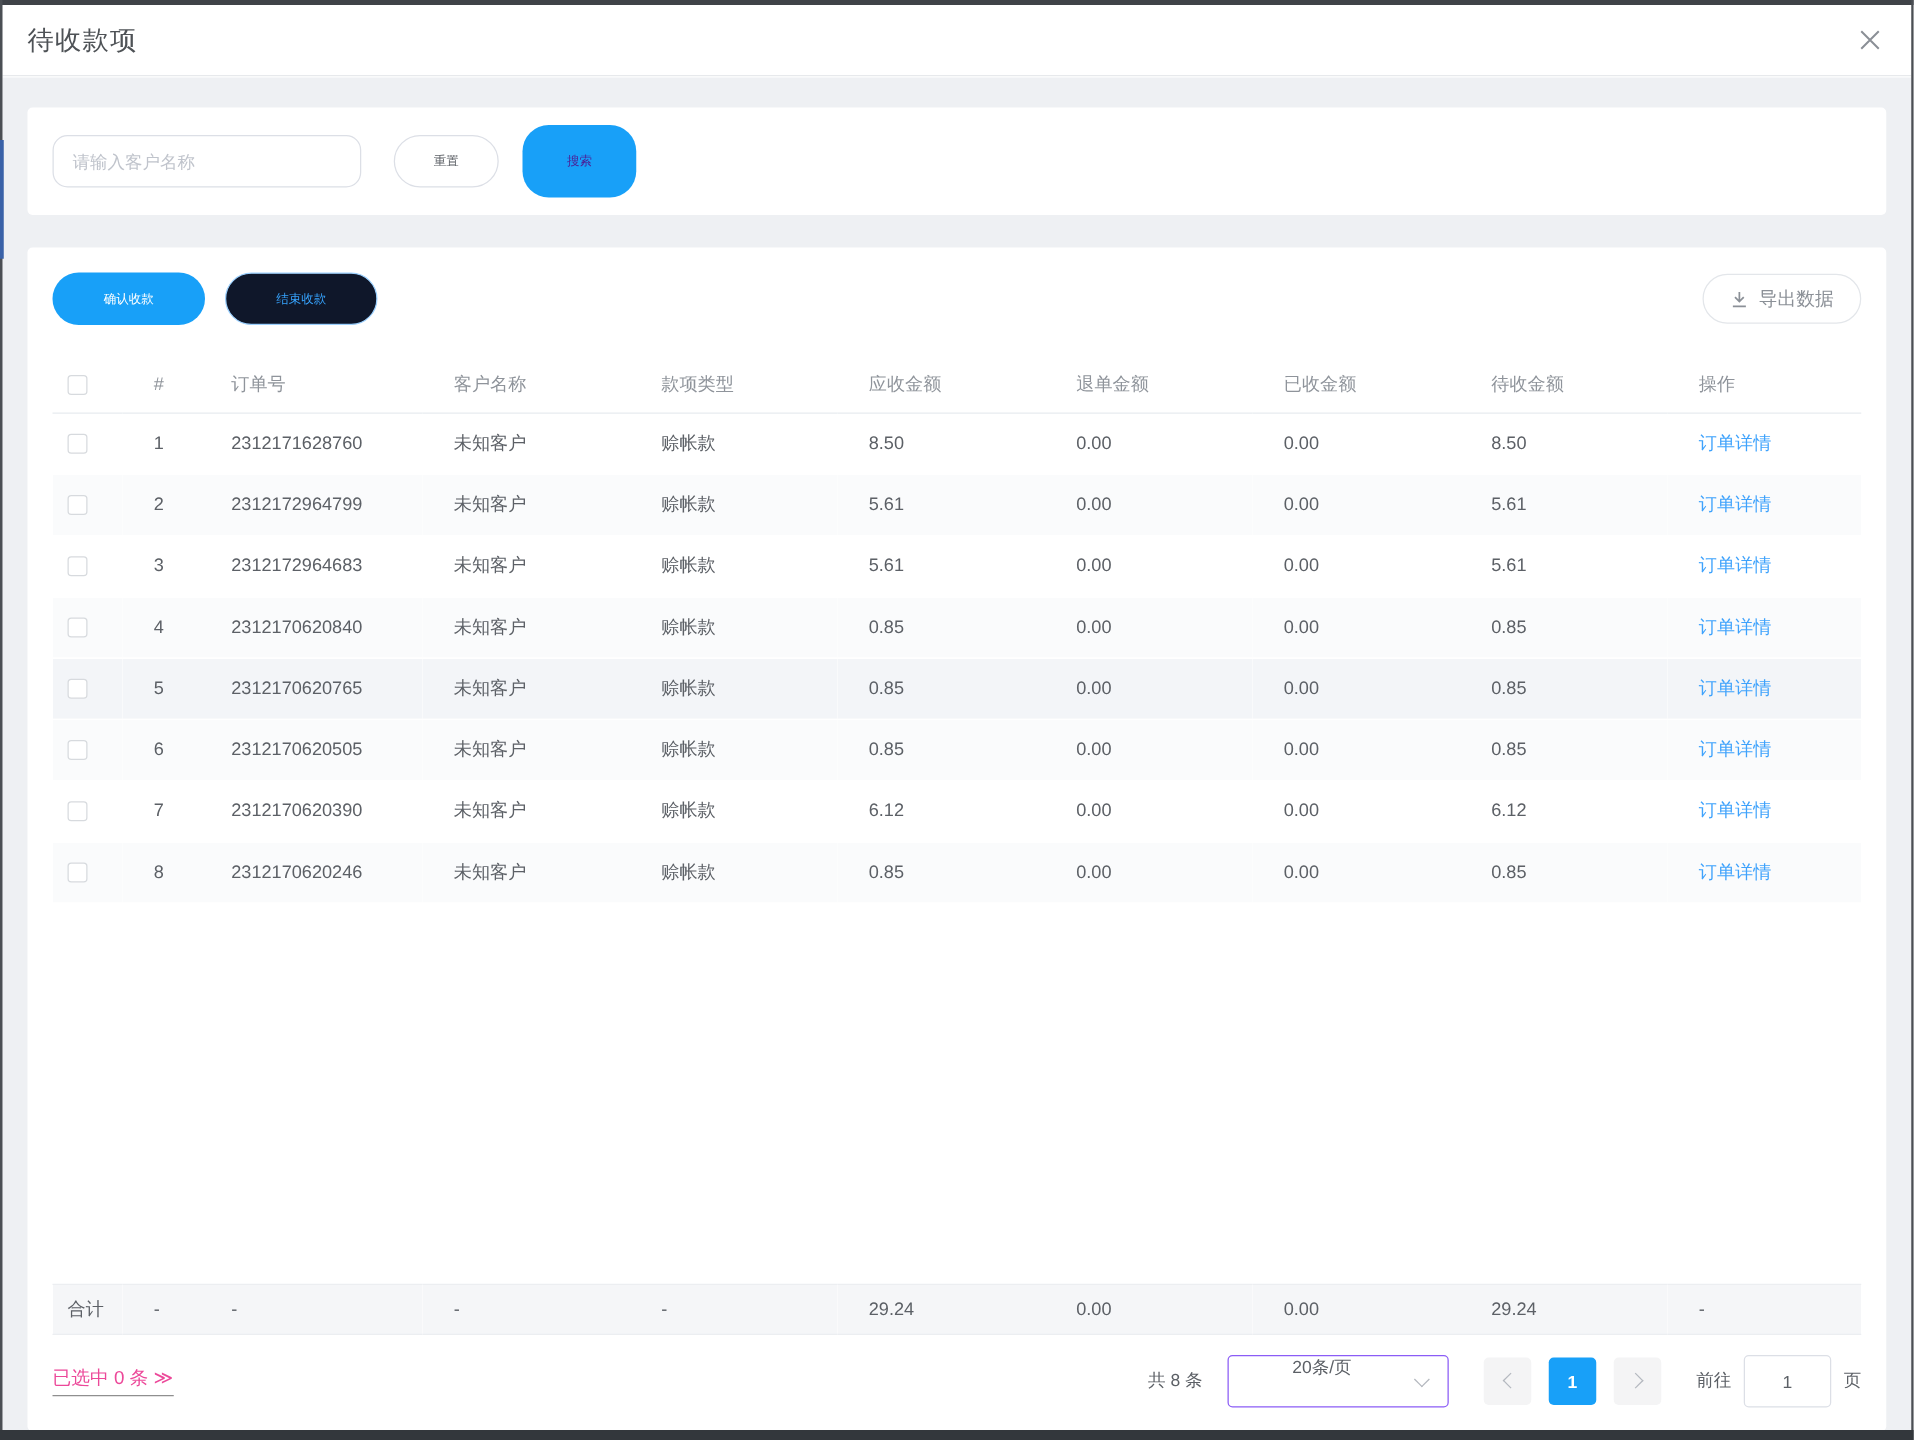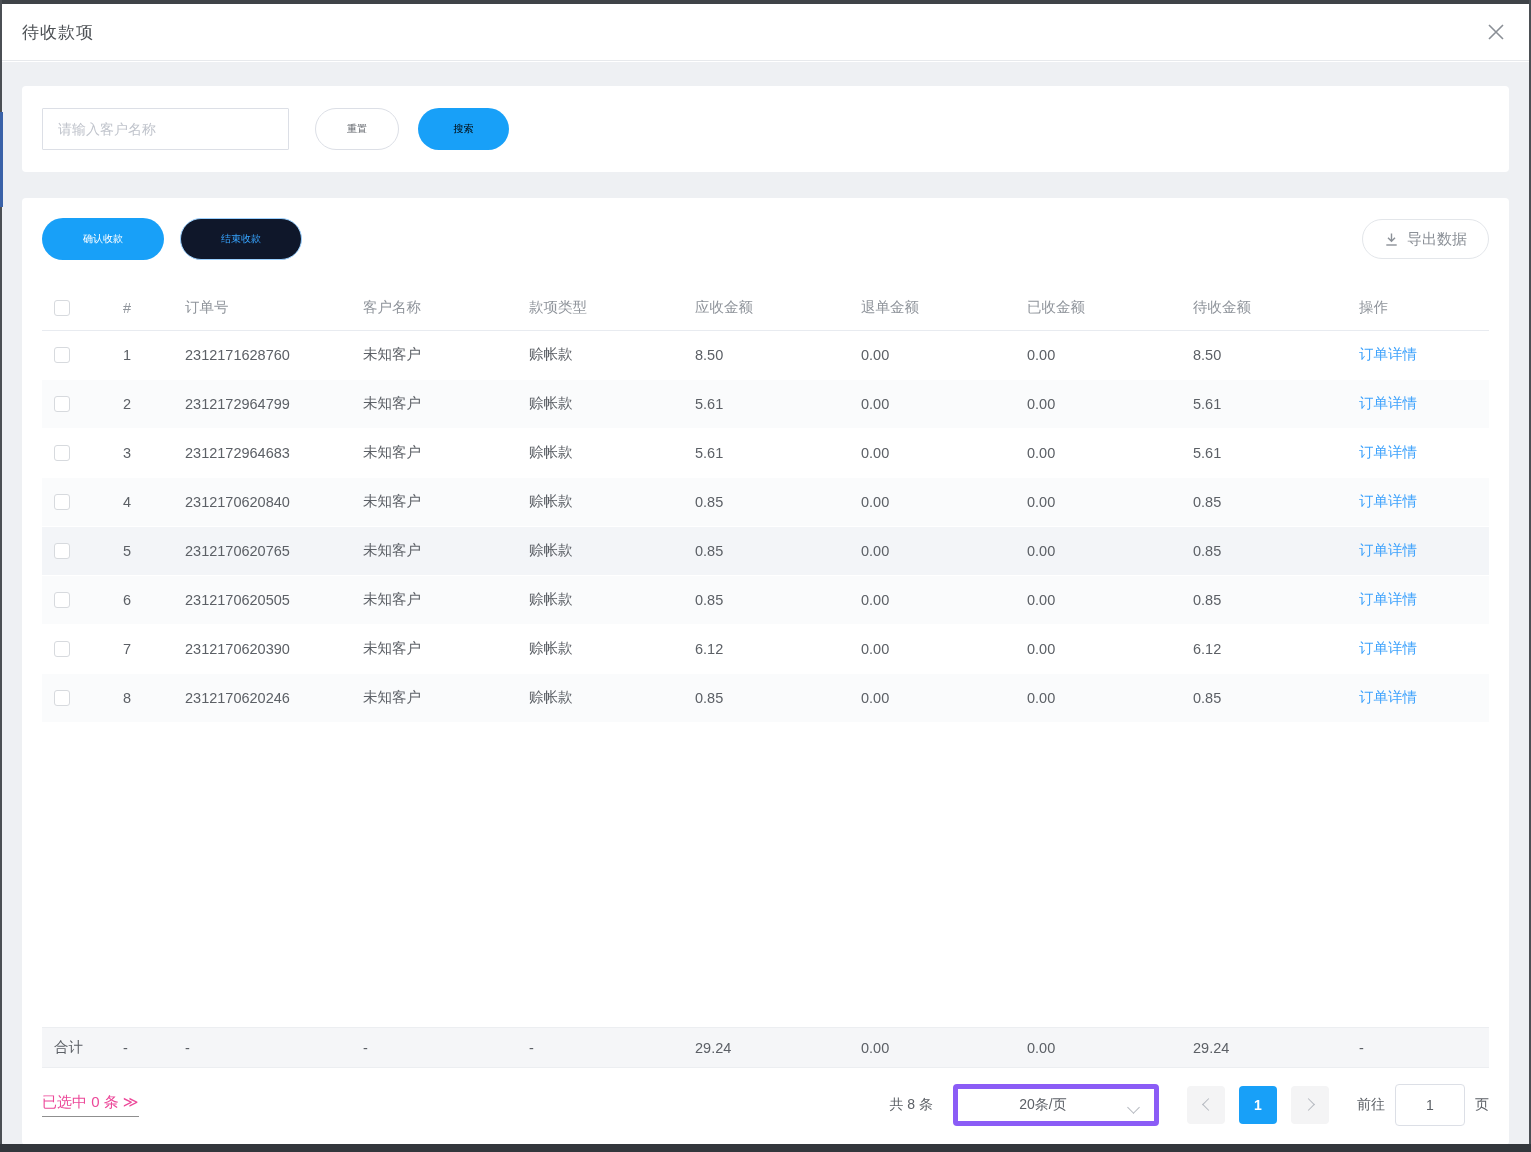--- a/index.html
+++ b/index.html
@@ -16,35 +16,35 @@
   
   .edge-top{position:absolute;top:0;left:0;width:100%;height:4px;background:var(--color-dark-edge);z-index:10;}
   .edge-bottom{position:absolute;bottom:0;left:0;width:100%;height:8px;background:#33373c;z-index:10;}
   .edge-left,.edge-right{position:absolute;top:0;width:2px;height:100%;background:#4b4f54;z-index:10;}
   .edge-left{left:0;} .edge-right{right:0;}
   .left-notch{position:absolute;left:0;top:112px;width:3px;height:95px;background:#3a62a8;z-index:11;}
 
   
   .titlebar{position:absolute;top:4px;left:2px;right:2px;height:57px;background:#fff;
     display:flex;align-items:center;padding:0 20px;border-bottom:1px solid #e7e9ec;}
-  .dialog-title{font-size:17px;color:#4e5256;letter-spacing:1px;text-align:right;}
+  .dialog-title{font-size:21px;color:#4e5256;letter-spacing:1px;text-align:right;}
   .close-btn{margin-left:auto;width:26px;height:26px;display:flex;align-items:center;justify-content:center;cursor:pointer;color:#8a8f96;}
 
   
   .dlg-body{position:absolute;top:62px;left:2px;right:2px;height:1082px;background:var(--color-body-bg);
     padding:24px 20px 0 20px;}
   .card{background:#fff;border-radius:4px;}
   .search-card{height:86px;display:flex;align-items:center;padding:0 20px;margin-bottom:26px;}
-  .search-input{width:247px;height:42px;border:1px solid #dcdfe6;border-radius:1px;padding:0 15px;
+  .search-input{width:247px;height:42px;border:1px solid #dcdfe6;border-radius:12px;padding:0 15px;
     font-size:14px;color:#5c6066;outline:none;font-family:inherit;}
   .search-input::placeholder{color:#c0c4cc;}
   .btn{display:inline-flex;align-items:center;justify-content:center;border-radius:21px;cursor:pointer;
     font-size:10px;font-family:inherit;border:none;}
   .btn-reset{width:84px;height:42px;background:#fff;border:1px solid #dcdfe6;color:#5c6066;margin-left:26px;}
-  .btn-search{width:91px;height:42px;background:var(--color-primary);color:#000000;margin-left:19px;}
+  .btn-search{width:91px;height:58px;background:var(--color-primary);color:#4c1d95;margin-left:19px;}
 
   .table-card{height:947px;display:flex;flex-direction:column;padding:20px 20px 0 20px;}
   .toolbar{display:flex;align-items:center;height:42px;margin-bottom:26px;flex:none;justify-content:flex-end;}
   .btn-confirm{width:122px;height:42px;background:var(--color-primary);color:#fff;}
   .btn-finish{width:122px;height:42px;background:#0f172a;border:1px solid #9bd0fe;color:#36a2fc;margin-left:16px;}
   .annotation{margin-left:62px;font-size:31px;color:var(--color-red);font-weight:500;letter-spacing:1px;white-space:nowrap;}
   .btn-export{margin-left:auto;height:40px;padding:0 21px;background:#fff;border:1px solid #e3e6ea;
     color:#8b9097;border-radius:20px;font-size:15px;gap:8px;}
   .btn-export svg{display:block;}
 
@@ -65,22 +65,22 @@
   .spacer{flex:1;}
 
   .summary-table{flex:none;}
   .summary-table td{height:40px;background:#f5f6f8;color:#5c6066;border-top:1px solid #eceef1;border-bottom:1px solid #eceef1;}
 
   
   .pager{flex:none;height:77px;display:flex;align-items:center;padding:10px 0 14px 0;}
   .selected-link{font-size:15px;color:#ec4899;border-bottom:1px solid #8f8f8f;padding-bottom:4px;cursor:pointer;}
   .pager-right{margin-left:auto;display:flex;align-items:center;}
   .total-text{font-size:14px;color:#5c6066;}
-  .size-select{width:206px;height:42px;border:5px solid #8b5cf6;border-radius:4px;margin-left:20px;
-    display:flex;align-items:center;justify-content:center;position:relative;font-size:14px;color:#5c6066;cursor:pointer;background:#fff;}
+  .size-select{width:177px;height:42px;border:1px solid #8b5cf6;border-radius:4px;margin-left:20px;
+    display:flex;justify-content:center;position:relative;font-size:14px;color:#5c6066;cursor:pointer;background:#fff;}
   .size-select .label{margin-right:26px;}
   .chev{display:inline-block;width:9px;height:9px;border-left:1.6px solid #b4b8bf;border-bottom:1.6px solid #b4b8bf;}
   .chev-down{position:absolute;right:16px;top:14px;transform:rotate(-45deg);}
   .page-btn{width:38px;height:38px;border-radius:4px;display:flex;align-items:center;justify-content:center;cursor:pointer;}
   .page-prev,.page-next{background:#f4f4f5;}
   .page-prev{margin-left:28px;}
   .page-next{margin-left:14px;}
   .chev-left{transform:rotate(45deg);margin-left:4px;}
   .chev-right{transform:rotate(-135deg);margin-right:4px;}
   .page-current{background:var(--color-primary);color:#fff;font-weight:700;font-size:14px;margin-left:14px;}

